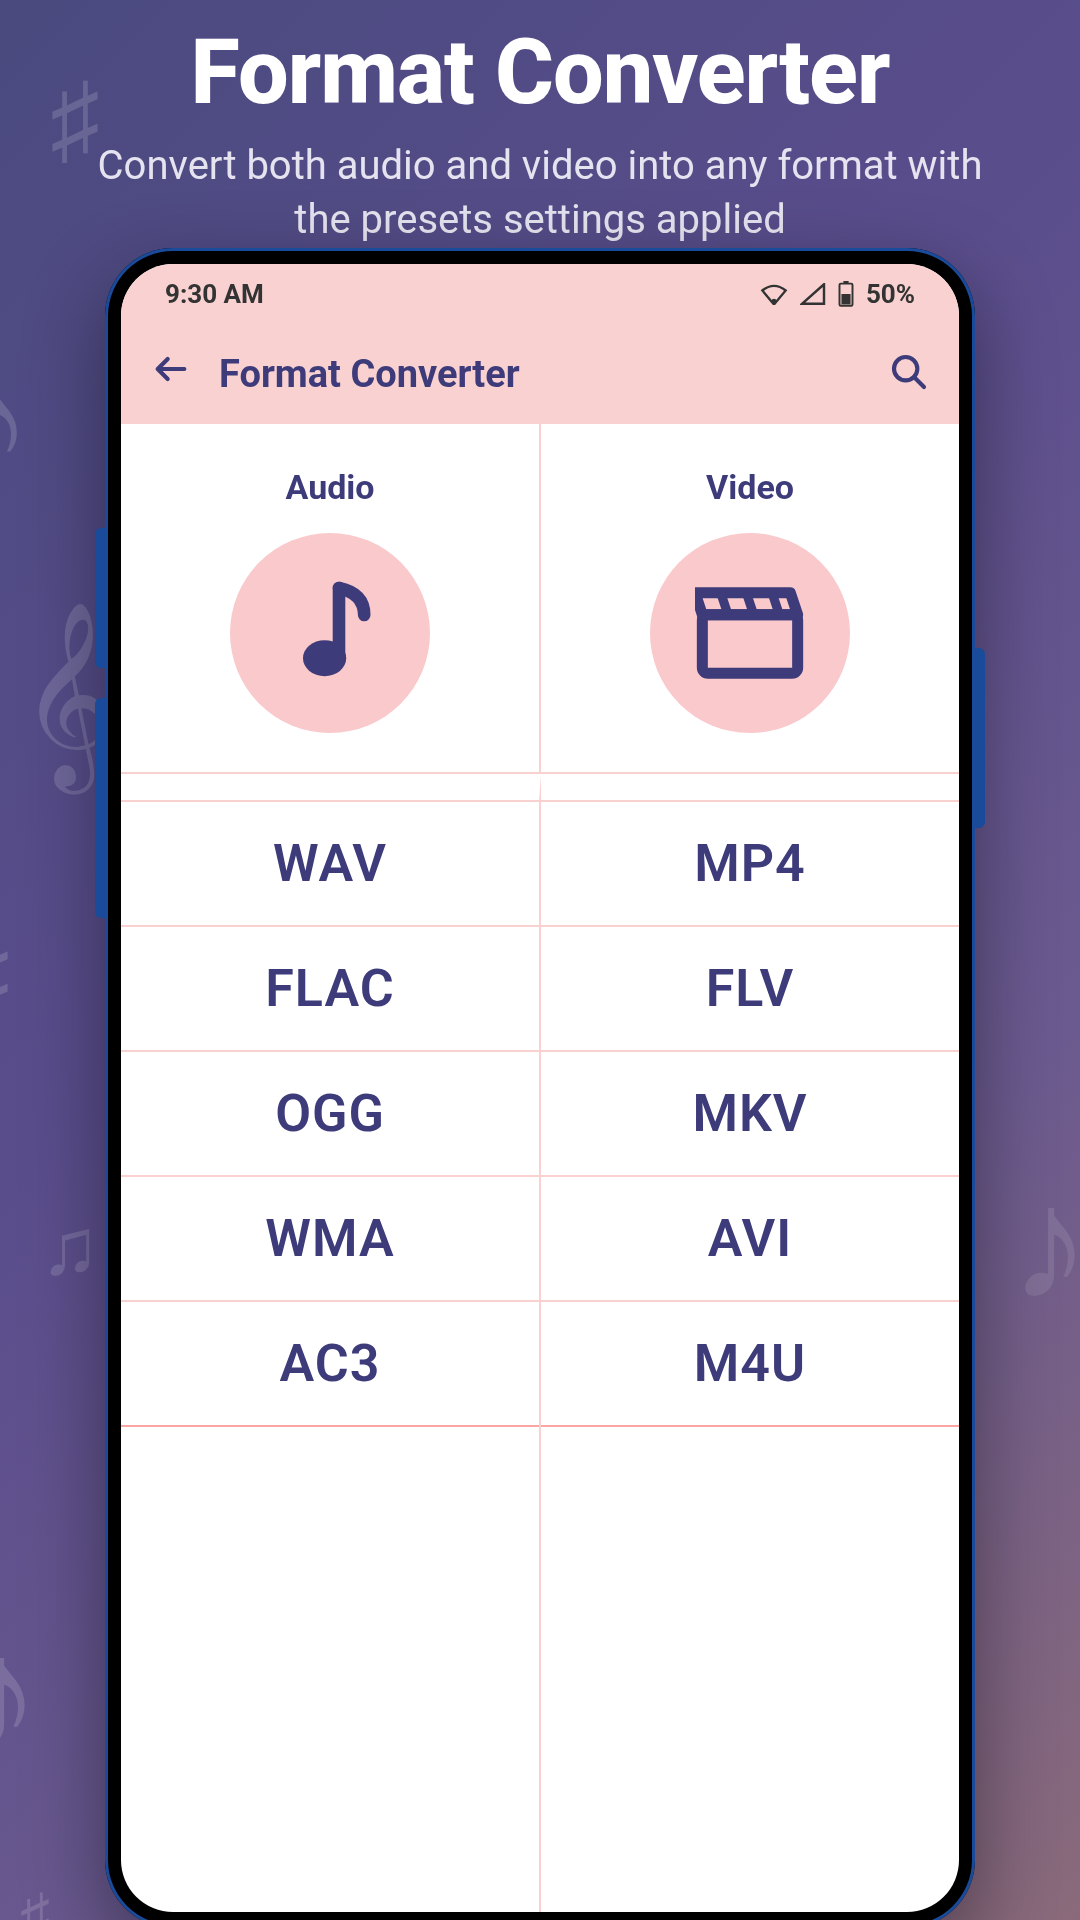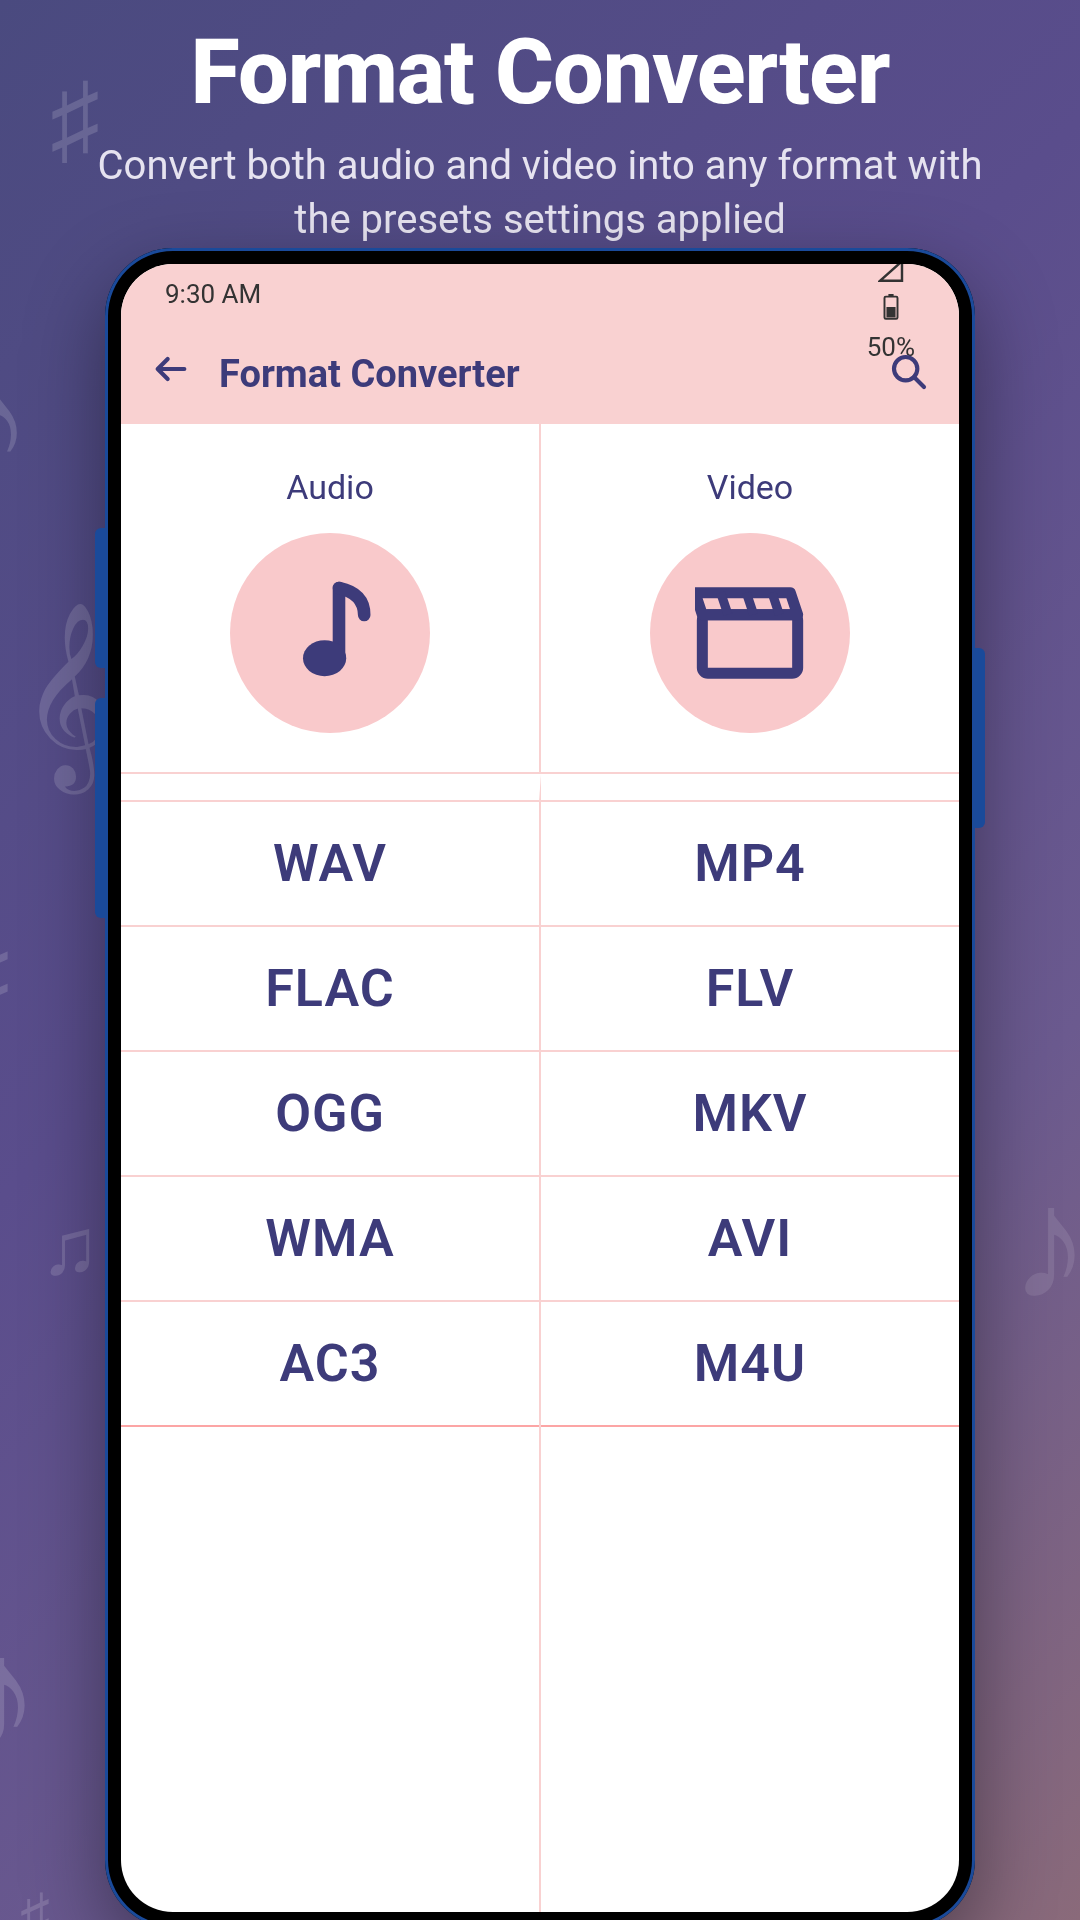--- a/index.html
+++ b/index.html
@@ -75,23 +75,23 @@
 
 .status-bar {
   height: 60px;
   background: #f9d1d1;
   display: flex;
   align-items: center;
   justify-content: space-between;
   padding: 0 44px;
   color: #333;
   font-size: 26px;
-  font-weight: 400;
-}
-.status-right { display: flex; align-items: center; gap: 12px; flex-direction: column; }
+  font-weight: 700;
+}
+.status-right { display: flex; align-items: center; gap: 12px; }
 
 .app-bar {
   height: 100px;
   background: #f9d1d1;
   display: flex;
   align-items: center;
   padding: 0 30px;
   color: #3d3b7a;
 }
 .back-icon { font-size: 40px; color: #3d3b7a; margin-right: 28px; cursor: pointer; }
@@ -111,21 +111,21 @@
   flex-direction: column;
   align-items: center;
   justify-content: center;
   cursor: pointer;
   padding-top: 4px;
 }
 .cat:first-child { border-right: 2px solid #f9d1d1; }
 .cat-label {
   color: #3d3b7a;
   font-size: 34px;
-  font-weight: 400;
+  font-weight: 700;
   margin-bottom: 26px;
 }
 .cat-circle {
   width: 200px; height: 200px;
   background: #f9c9cb;
   border-radius: 50%;
   display: flex; align-items: center; justify-content: center;
 }
 
 .formats {

